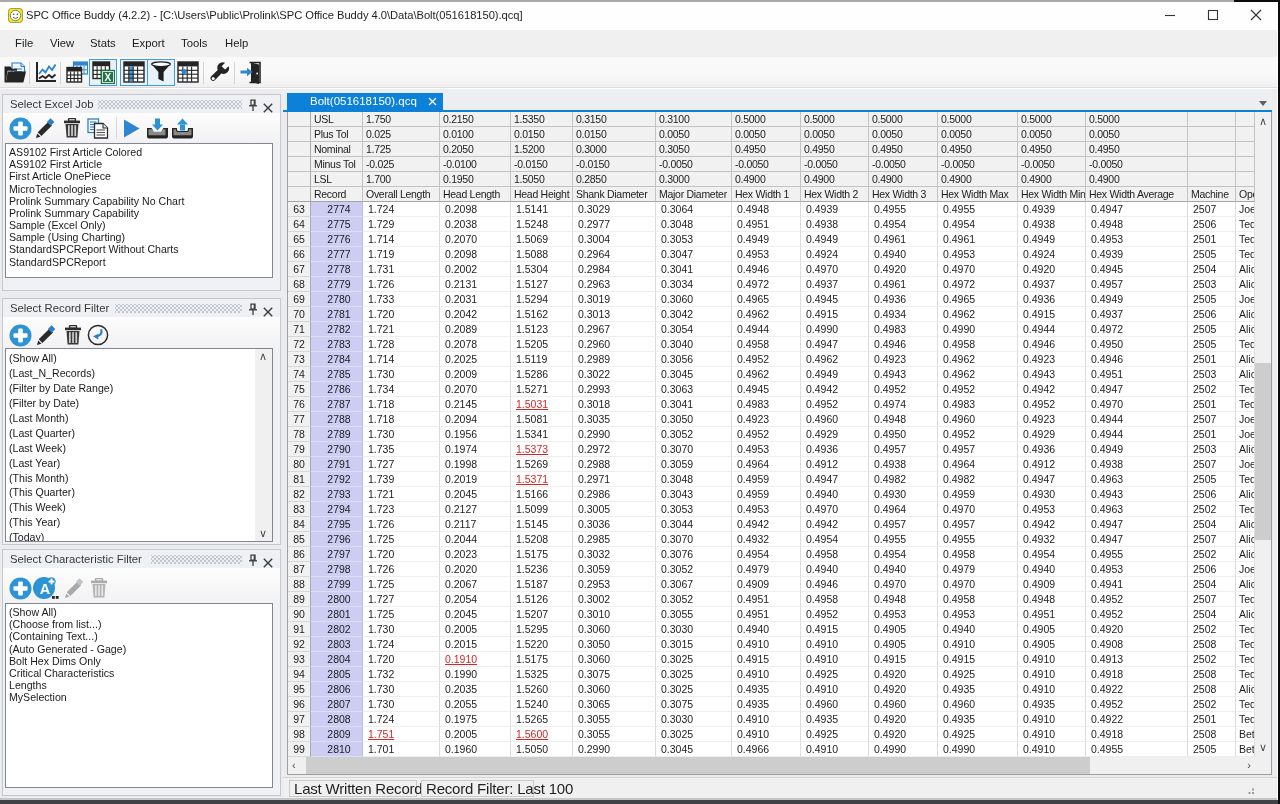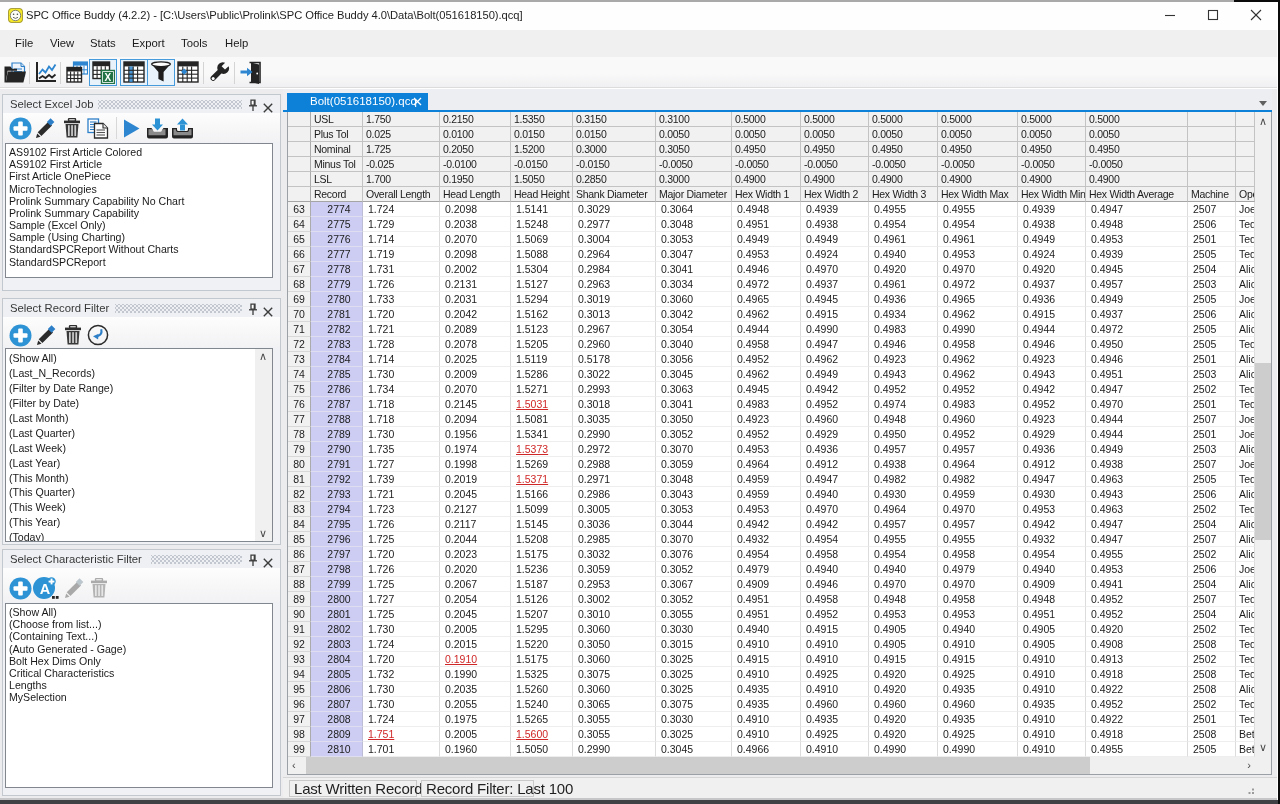--- a/index.html
+++ b/index.html
@@ -36,21 +36,21 @@
   background-size:4px 4px; background-position:0 0,2px 2px; }
 .ptool { position:absolute; left:0; width:100%; background:linear-gradient(#fdfdfd,#f2f2f4); }
 .plist { position:absolute; left:5px; width:268px; background:#fff; border:1px solid #82868e;
   overflow:hidden; }
 .li { font-size:10.6px; color:#1a1a1a; padding-left:3px; line-height:12.18px; height:12.18px; white-space:nowrap; }
 .li2 { font-size:10.6px; color:#1a1a1a; padding-left:3px; line-height:14.95px; height:14.95px; white-space:nowrap; }
 .psep { position:absolute; width:1px; background:#d8d8d8; }
 
 
 #tabbar { left:283px; top:89px; width:989px; height:21px; background:#eceef1; }
-#tab { position:absolute; left:4px; top:4px; width:141px; height:17px; background:#0d80d8;
+#tab { position:absolute; left:4px; top:4px; width:156px; height:17px; background:#0d80d8;
   color:#fff; font-size:11.5px; }
 #blueline { left:283px; top:110px; width:989px; height:2px; background:#0d80d8; }
 #gridwrap { left:287px; top:112px; width:985px; height:663px; background:#fff;
   border-left:1px solid #9aa0a6; border-right:1px solid #9aa0a6; border-bottom:1px solid #9aa0a6; }
 #grid { position:absolute; left:0px; top:0px; display:grid;
   grid-template-columns:23px 52px 77px 71px 62px 83px 76px 69px 68px 69px 80px 68px 102px 48px 19px; grid-auto-rows:15px; }
 #grid div { font-size:10.5px; line-height:14px; color:#1c1c1c; overflow:hidden;
   white-space:nowrap; padding-left:5px; }
 .h { background:#f1f1f1; border-right:1px solid #c3c3c3; border-bottom:1px solid #c3c3c3; padding-left:3px !important; letter-spacing:-0.28px; }
 .hc { border-right:1px solid #ababab; }
@@ -664,21 +664,21 @@
 <div class="d">0.4958</div>
 <div class="d">0.4946</div>
 <div class="d">0.4950</div>
 <div class="d">2505</div>
 <div class="d op">Ted</div>
 <div class="rn">73</div>
 <div class="rec">2784</div>
 <div class="d">1.714</div>
 <div class="d">0.2025</div>
 <div class="d">1.5119</div>
-<div class="d">0.5178</div>
+<div class="d">0.2989</div>
 <div class="d">0.3056</div>
 <div class="d">0.4952</div>
 <div class="d">0.4962</div>
 <div class="d">0.4923</div>
 <div class="d">0.4962</div>
 <div class="d">0.4923</div>
 <div class="d">0.4946</div>
 <div class="d">2501</div>
 <div class="d op">Alice</div>
 <div class="rn">74</div>

